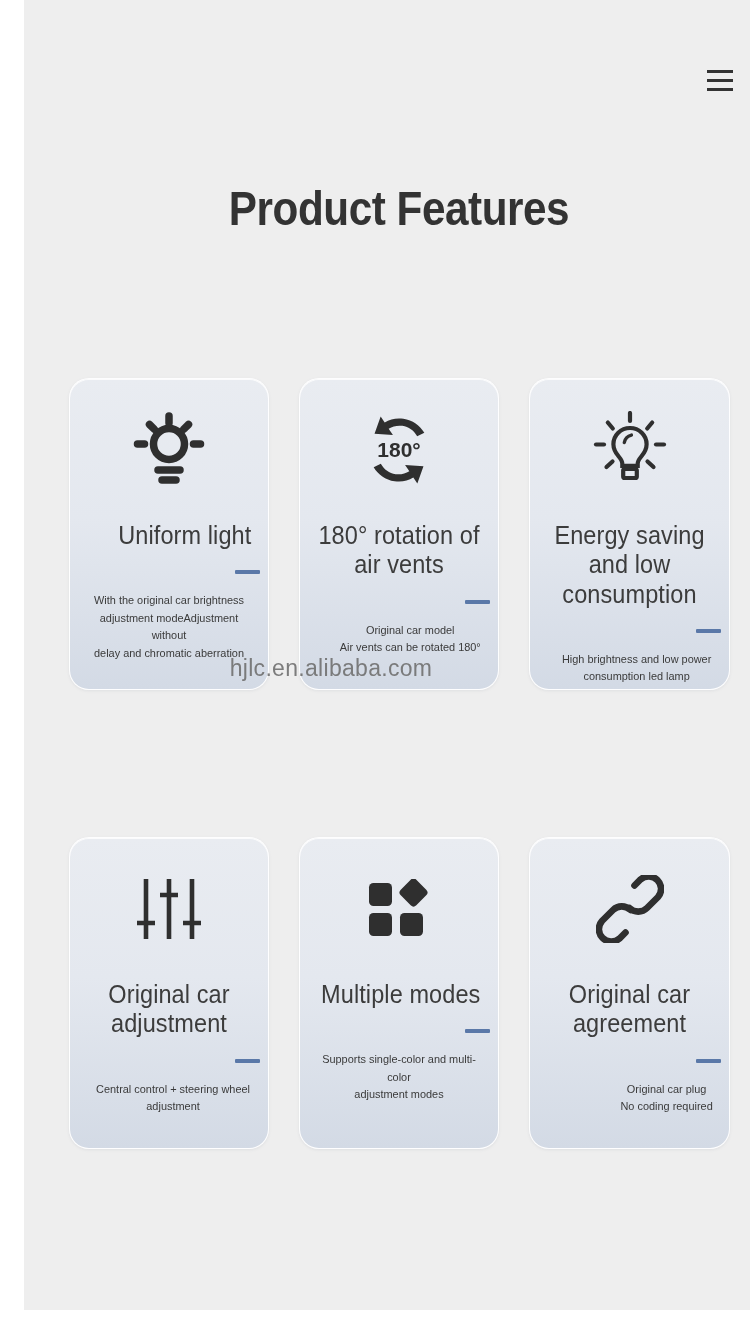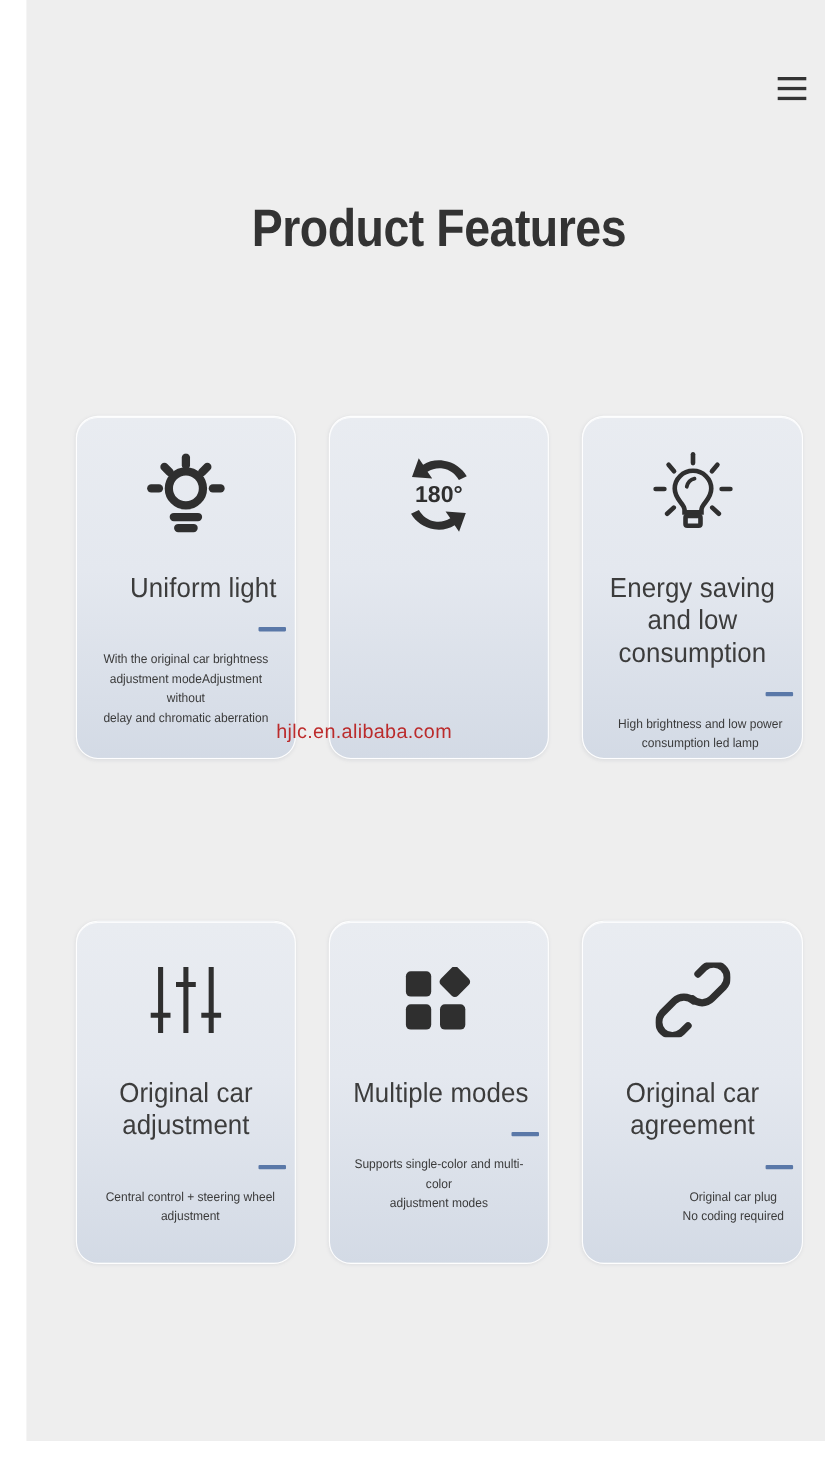--- a/index.html
+++ b/index.html
@@ -147,23 +147,23 @@
   }
 
   
   .watermark {
     position: absolute;
     top: 655px;
     left: 0;
     width: 614px;
     text-align: center;
     font-family: "Liberation Sans", "DejaVu Sans", sans-serif;
-    font-size: 18px;
+    font-size: 23px;
     font-weight: 400;
-    color: #b91c1c;
+    color: #737373;
     letter-spacing: 0.3px;
     pointer-events: none;
     opacity: 0.92;
   }
 </style>
 </head>
 <body>
 
 <div class="page">
 
@@ -205,20 +205,27 @@
 
     <div class="card">
       <div class="icon-wrap">
         <svg width="80" height="80" viewBox="0 0 80 80" fill="none">
           <g fill="#2f2f2f">
             <path d="M40 8.5c9.2 0 17.4 4.3 22.7 11l-6.6 4.4C52 18.6 46.4 15.6 40 15.6c-5 0-9.6 1.8-13.2 4.8l5.1 5.6-18.4 1.3 3.7-17.8 4.8 5.3C26.9 10.6 33.1 8.5 40 8.5z" transform="rotate(8 40 40)"></path>
             <path d="M40 71.5c-9.2 0-17.4-4.3-22.7-11l6.6-4.4C28 61.4 33.6 64.4 40 64.4c5 0 9.6-1.8 13.2-4.8l-5.1-5.6 18.4-1.3-3.7 17.8-4.8-5.3C53.1 69.4 46.9 71.5 40 71.5z" transform="rotate(8 40 40)"></path>
           </g>
           <text x="40" y="46.5" text-anchor="middle" font-family="Liberation Sans, sans-serif" font-size="21" font-weight="700" fill="#2f2f2f">180°</text>
         </svg>
+      </div>
+      <div class="body">
+        <div class="card-title">180° rotation of
+air vents</div>
+        <div class="divider"></div>
+        <div class="card-desc">Original car model
+Air vents can be rotated 180°</div>
       </div>
     </div>
 
     <div class="card">
       <div class="icon-wrap">
         <svg width="80" height="78" viewBox="0 0 80 78" fill="none">
           <g stroke="#2f2f2f" stroke-width="4.2" stroke-linecap="round" fill="none">
             <path d="M40 17c9.2 0 16.6 7.3 16.6 16.2 0 5.6-2.7 9.2-5.3 12.3-2.1 2.5-3.6 4.4-3.6 7.2v2.1H32.3v-2.1c0-2.8-1.5-4.7-3.6-7.2-2.6-3.1-5.3-6.7-5.3-12.3C23.4 24.3 30.8 17 40 17z"></path>
             <path d="M34.3 31.5c0.8-3.8 3.6-6.6 7.1-7.4" stroke-width="3.4"></path>
             <rect x="33.2" y="58" width="13.6" height="9" rx="1.6"></rect>

